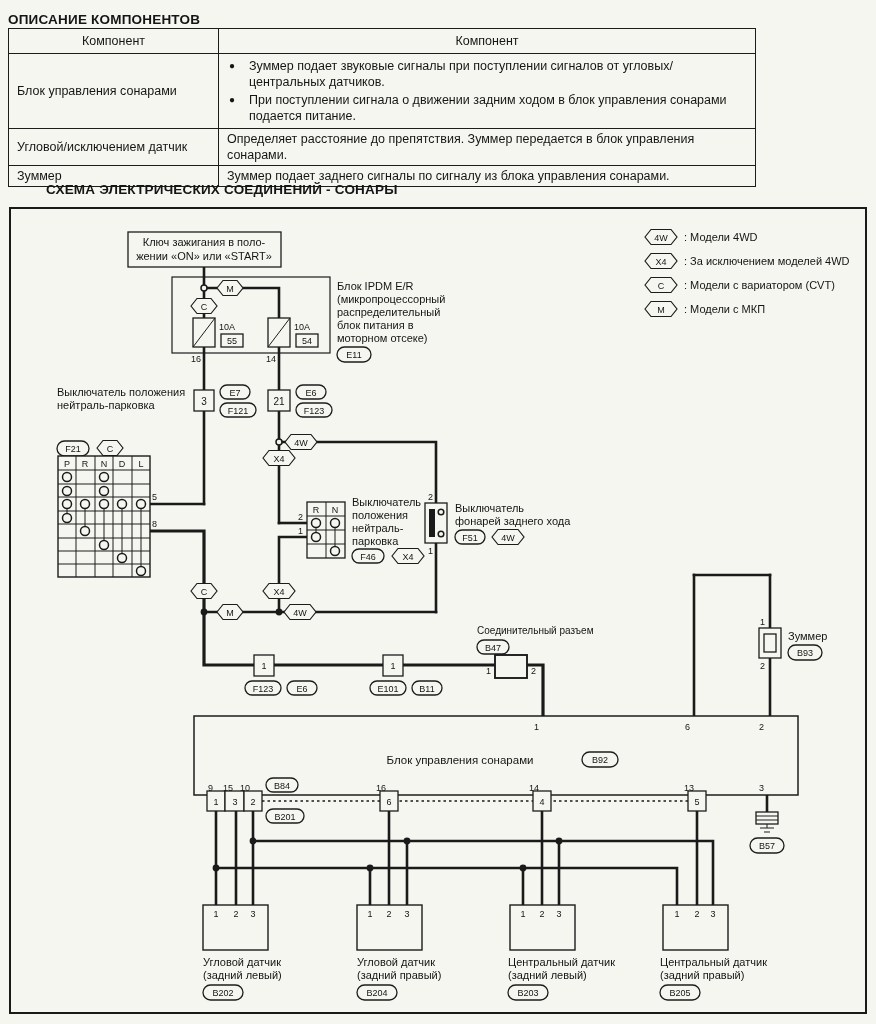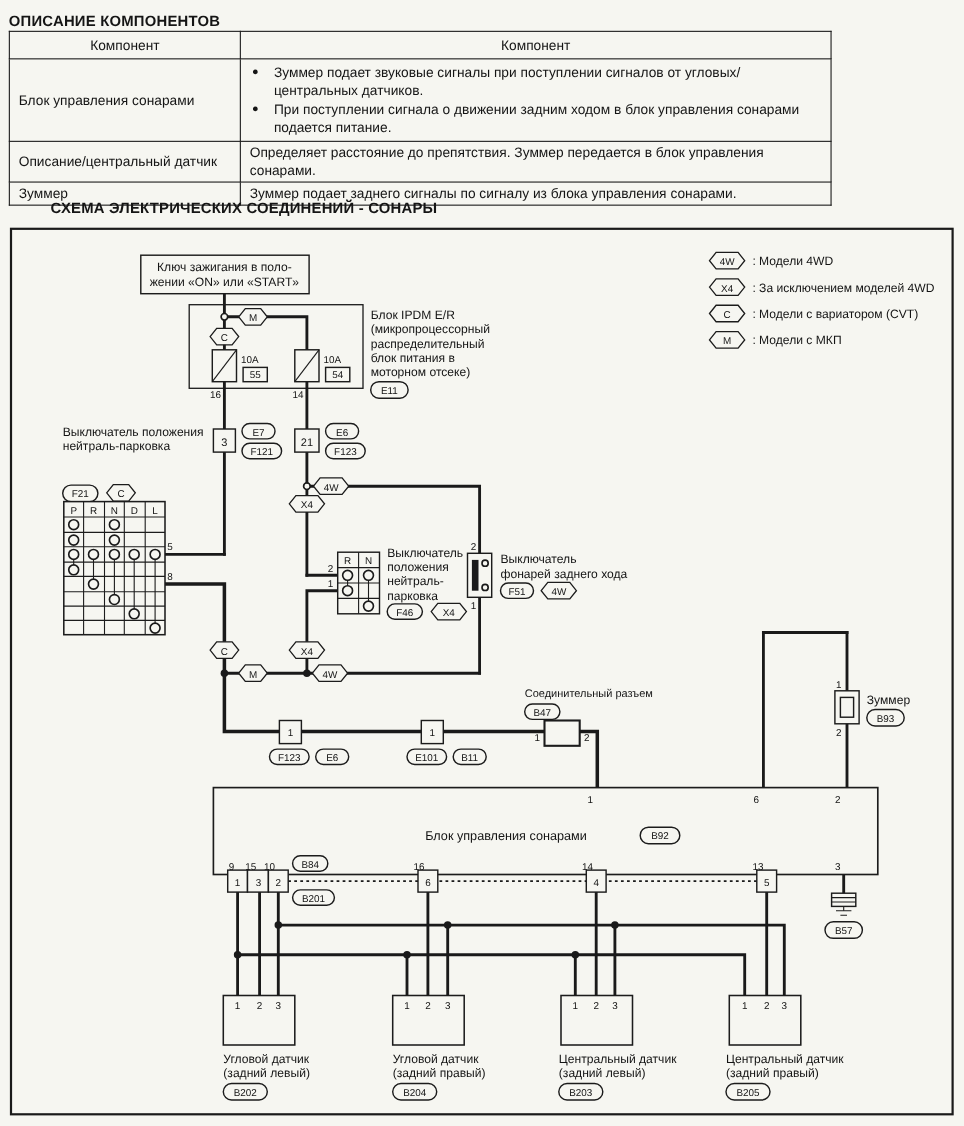--- a/index.html
+++ b/index.html
@@ -54,21 +54,21 @@
     </thead>
     <tbody>
       <tr>
         <td class="comp">Блок управления сонарами</td>
         <td>
           <div class="bullet">Зуммер подает звуковые сигналы при поступлении сигналов от угловых/центральных датчиков.</div>
           <div class="bullet">При поступлении сигнала о движении задним ходом в блок управления сонарами подается питание.</div>
         </td>
       </tr>
       <tr>
-        <td class="comp">Описание/центральный датчик</td>
+        <td class="comp">Угловой/исключением датчик</td>
         <td>Определяет расстояние до препятствия. Зуммер передается в блок управления сонарами.</td>
       </tr>
       <tr>
         <td class="comp">Зуммер</td>
         <td>Зуммер подает заднего сигналы по сигналу из блока управления сонарами.</td>
       </tr>
     </tbody>
   </table>
 
   <div id="title2" class="h-title">СХЕМА ЭЛЕКТРИЧЕСКИХ СОЕДИНЕНИЙ - СОНАРЫ</div>

